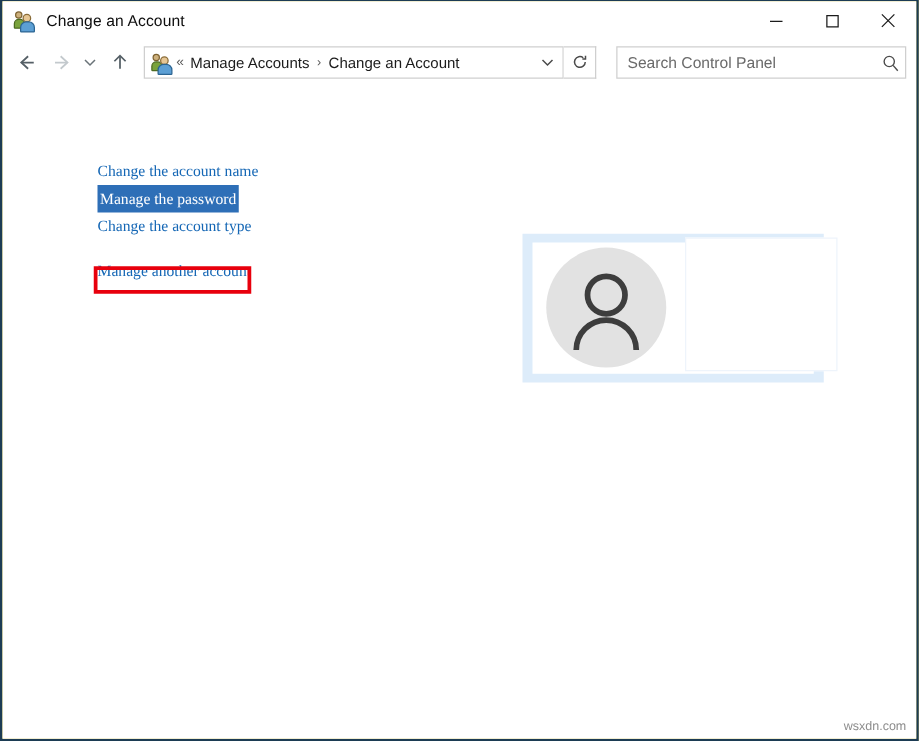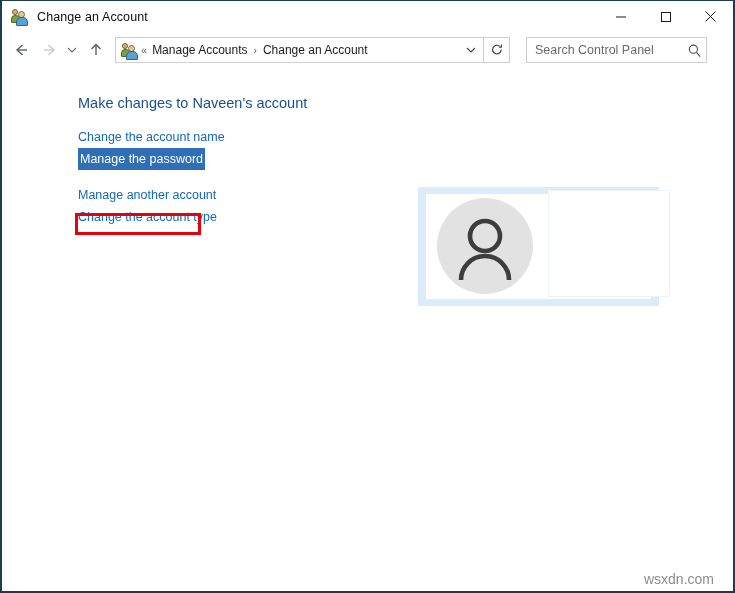--- a/index.html
+++ b/index.html
@@ -159,21 +159,21 @@
   }
   .refresh-btn {
     width: 26px; height: 26px;
     border: 1px solid #cfcfcf;
     border-left: none;
     box-sizing: border-box;
     display: flex; align-items: center; justify-content: center;
     background: #ffffff;
   }
   .search-box {
-    width: 181px;
+    width: 232px;
     height: 26px;
     margin-left: 16px;
     margin-right: 8px;
     border: 1px solid #cfcfcf;
     box-sizing: border-box;
     display: flex;
     align-items: center;
     background: #ffffff;
     flex: none;
   }
@@ -209,20 +209,21 @@
     top: 58px;
     width: 300px;
   }
   .acct-link {
     display: block;
     font-size: 12.5px;
     color: #1567b5;
     line-height: 22px;
     white-space: nowrap;
     width: fit-content;
+    font-family: Liberation Serif, serif;
   }
   .acct-link.spaced { margin-top: 14px; }
   .acct-link.highlighted {
     background: #2e6fb7;
     color: #ffffff;
     padding: 0 2px;
   }
   .red-box {
     position: absolute;
     left: 73px;
@@ -270,23 +271,23 @@
   .avatar-glyph {
     position: absolute;
     left: 0; top: 0;
     width: 96px;
     height: 96px;
   }
 
   
   .watermark {
     position: absolute;
-    right: 19px;
+    right: 8px;
     bottom: 4px;
-    font-size: 14px;
+    font-size: 10px;
     color: #8c8c8c;
   }
 </style>
 </head>
 <body>
 
 <div class="window">
 
   <div class="titlebar">
     <div class="title-icon">
@@ -382,27 +383,26 @@
         <svg width="15" height="15" viewBox="0 0 15 15" aria-hidden="true">
           <circle cx="6.4" cy="6.2" r="4.1" fill="none" stroke="#4a4a4a" stroke-width="1.1"></circle>
           <line x1="9.5" y1="9.3" x2="13.2" y2="13.6" stroke="#4a4a4a" stroke-width="1.1"></line>
         </svg>
       </div>
     </div>
   </div>
 
   <div class="content">
 
-    <div class="page-title">Make changes to Naveen's account</div>
 
     <div class="link-list">
       <a class="acct-link">Change the account name</a>
       <a class="acct-link highlighted">Manage the password</a>
+      <a class="acct-link">Change the account type</a>
       <a class="acct-link spaced">Manage another account</a>
-      <a class="acct-link">Change the account type</a>
     </div>
 
     <div class="red-box"></div>
 
     <div class="avatar-panel">
       <div class="avatar-inner-white">
         <div class="avatar-right-pane"></div>
         <div class="avatar-circle">
           <svg class="avatar-glyph" viewBox="0 0 96 96" aria-hidden="true">
             <circle cx="48" cy="38" r="15" fill="none" stroke="#3d3d3d" stroke-width="4.6"></circle>

